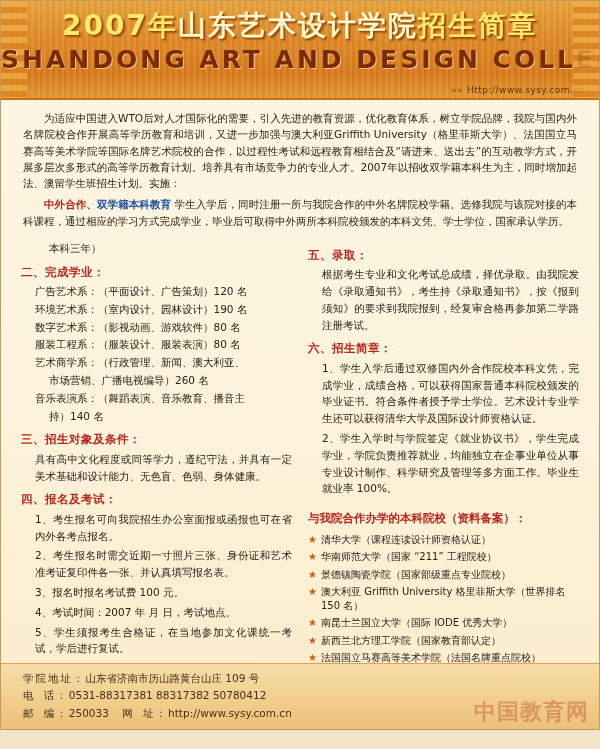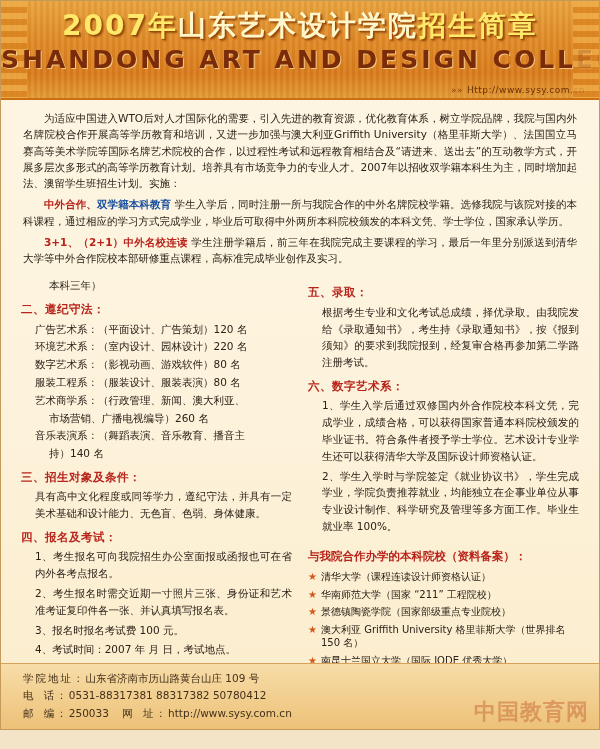--- a/index.html
+++ b/index.html
@@ -218,32 +218,31 @@
     </div>
     <div class="title-en">SHANDONG ART AND DESIGN COLLEGE</div>
     <div class="header-url">
       <span class="chev">»»</span><span>Http://www.sysy.com.cn</span>
     </div>
   </div>
 
   <div class="intro">
     <p>为适应中国进入WTO后对人才国际化的需要，引入先进的教育资源，优化教育体系，树立学院品牌，我院与国内外名牌院校合作开展高等学历教育和培训，又进一步加强与澳大利亚Griffith University（格里菲斯大学）、法国国立马赛高等美术学院等国际名牌艺术院校的合作，以过程性考试和远程教育相结合及“请进来、送出去”的互动教学方式，开展多层次多形式的高等学历教育计划。培养具有市场竞争力的专业人才。2007年以招收双学籍本科生为主，同时增加起法、澳留学生班招生计划。实施：</p>
     <p><span class="lead-red">中外合作、</span><span class="lead-blue">双学籍本科教育</span> <span>学生入学后，同时注册一所与我院合作的中外名牌院校学籍。选修我院与该院对接的本科课程，通过相应的学习方式完成学业，毕业后可取得中外两所本科院校颁发的本科文凭、学士学位，国家承认学历。</span></p>
-    <p><span class="lead-red">3+1、（2+1）中外名校连读</span> <span>学生注册学籍后，前三年在我院完成主要课程的学习，最后一年里分别派送到清华大学等中外合作院校本部研修重点课程，高标准完成毕业创作及实习。</span></p>
   </div>
 
   <div class="columns">
 
     <div class="col">
 
       <div class="line indent2">本科三年）</div>
 
-      <div class="sec-head">二、遵纪守法：</div>
+      <div class="sec-head">二、完成学业：</div>
       <div class="line">广告艺术系：（平面设计、广告策划）120 名</div>
-      <div class="line">环境艺术系：（室内设计、园林设计）220 名</div>
+      <div class="line">环境艺术系：（室内设计、园林设计）190 名</div>
       <div class="line">数字艺术系：（影视动画、游戏软件）80 名</div>
       <div class="line">服装工程系：（服装设计、服装表演）80 名</div>
       <div class="line">艺术商学系：（行政管理、新闻、澳大利亚、</div>
       <div class="line indent2">市场营销、广播电视编导）260 名</div>
       <div class="line">音乐表演系：（舞蹈表演、音乐教育、播音主</div>
       <div class="line indent2">持）140 名</div>
 
       <div class="sec-head">三、招生对象及条件：</div>
       <div class="para">具有高中文化程度或同等学力，遵纪守法，并具有一定美术基础和设计能力、无色盲、色弱、身体健康。</div>
 
@@ -255,21 +254,21 @@
         <div class="para">4、考试时间：2007 年  月  日，考试地点。</div>
         <div class="para">5、学生须报考生合格证，在当地参加文化课统一考试，学后进行复试。</div>
       </div>
     </div>
 
     <div class="col">
 
       <div class="sec-head">五、录取：</div>
       <div class="para">根据考生专业和文化考试总成绩，择优录取。由我院发给《录取通知书》，考生持《录取通知书》，按《报到须知》的要求到我院报到，经复审合格再参加第二学路注册考试。</div>
 
-      <div class="sec-head">六、数字艺术系：</div>
+      <div class="sec-head">六、招生简章：</div>
       <div class="para">1、学生入学后通过双修国内外合作院校本科文凭，完成学业，成绩合格，可以获得国家普通本科院校颁发的毕业证书。符合条件者授予学士学位。艺术设计专业学生还可以获得清华大学及国际设计师资格认证。</div>
       <div class="para">2、学生入学时与学院签定《就业协议书》，学生完成学业，学院负责推荐就业，均能独立在企事业单位从事专业设计制作、科学研究及管理等多方面工作。毕业生就业率 100%。</div>
 
       <div class="partners-title">与我院合作办学的本科院校（资料备案）：</div>
 
       <div class="partner">
         <span class="star">★</span>
         <span>清华大学（课程连读设计师资格认证）</span>
       </div>
       <div class="partner">

